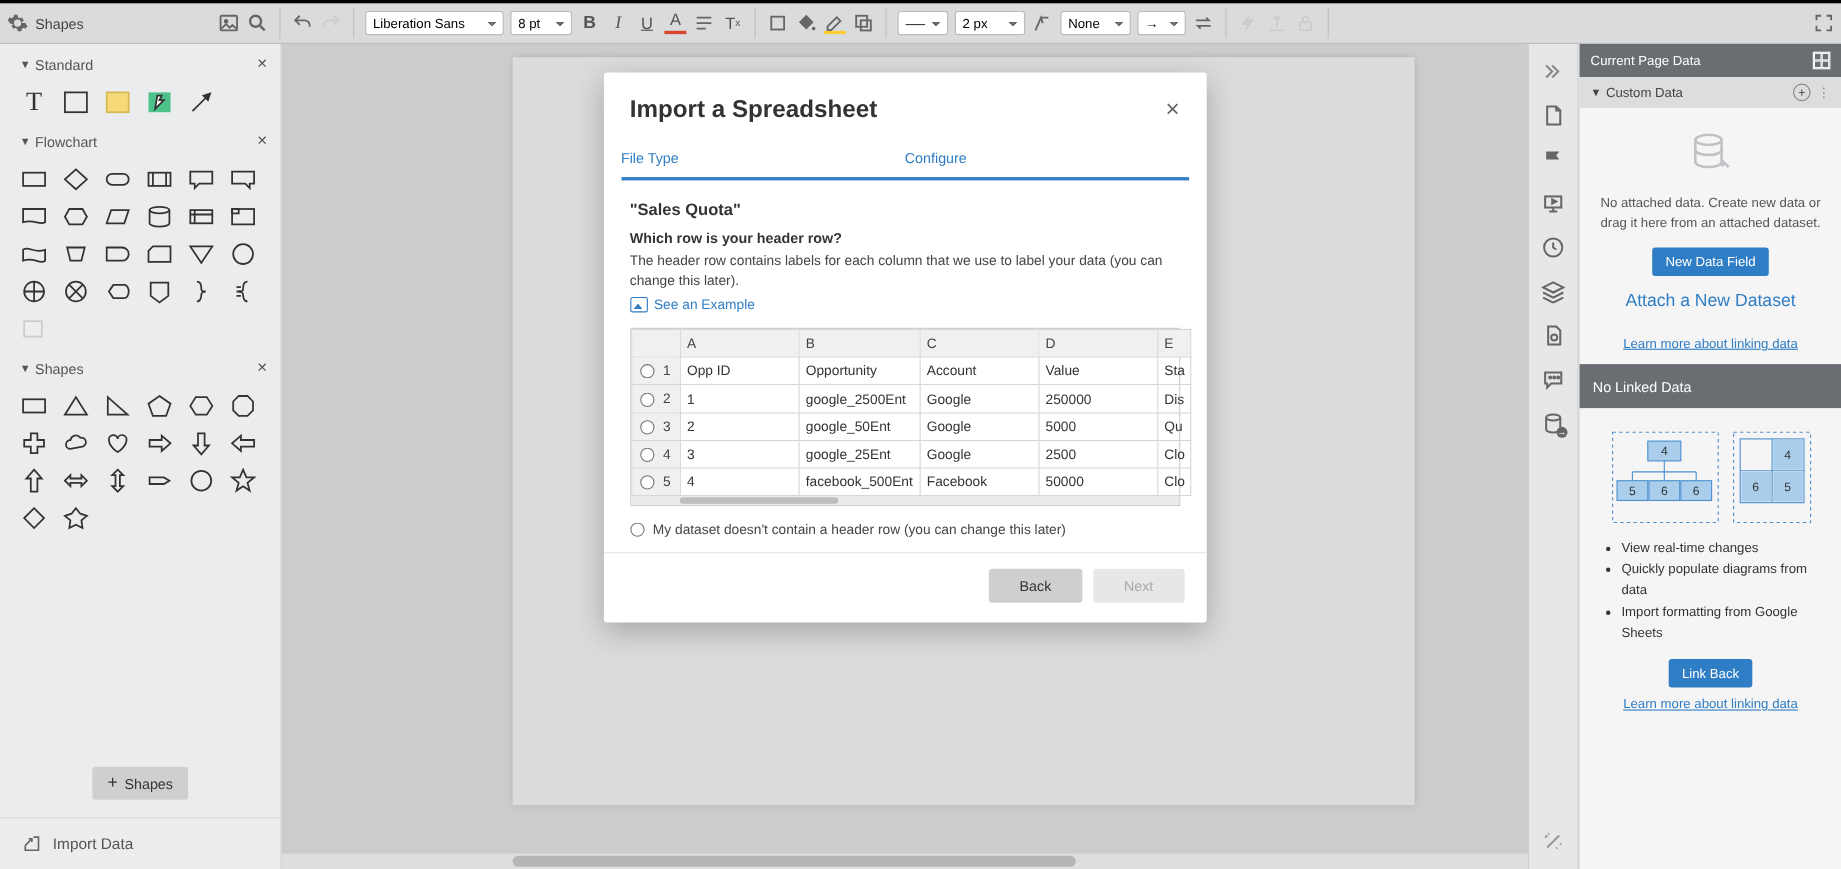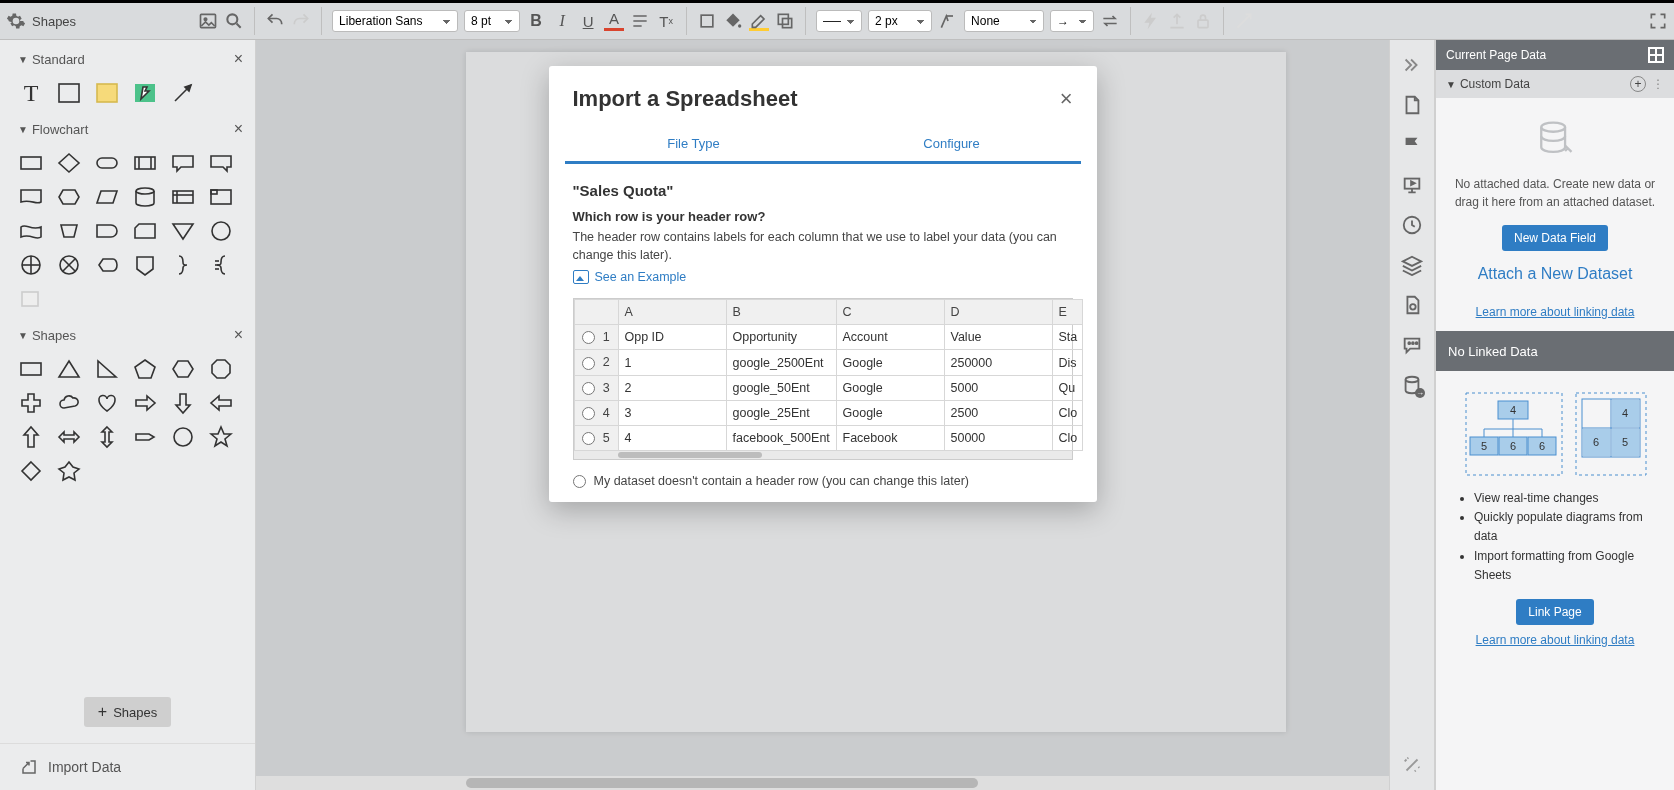--- a/index.html
+++ b/index.html
@@ -66,21 +66,21 @@
 .rp-bullets { text-align: left; font-size: 12px; color: #333; padding: 0 14px 0 28px; line-height: 1.6; }
 .diagram-svg { width: 190px; height: 90px; margin: 4px auto 10px; display:block; }
 
 
 .modal-backdrop { position: absolute; top: 40px; left: 256px; right: 285px; bottom: 0; }
 .modal { position: absolute; background: #fff; border-radius: 3px; box-shadow: 0 8px 28px rgba(0,0,0,.25); width: 548px; left: 50%; top: 26px; transform: translateX(-50%); }
 .modal-hdr { display: flex; align-items: center; padding: 20px 24px 14px; }
 .modal-title { font-size: 22px; font-weight: 700; color: #333; flex: 1; }
 .modal-close { font-size: 22px; color: #666; cursor: pointer; }
 .modal-tabs { display: flex; border-bottom: 3px solid #2f7dc4; margin: 0 16px; }
-.modal-tab { flex: 1; text-align: center; padding: 10px 0; font-size: 13px; color: #2f7dc4; cursor: pointer; }
+.modal-tab { flex: 1; text-align: left; padding: 10px 0; font-size: 13px; color: #2f7dc4; cursor: pointer; }
 .modal-body { padding: 18px 24px 8px; font-size: 13px; color: #333; }
 .modal-body h4 { font-size: 15px; margin-bottom: 10px; }
 .modal-body .sub { font-weight: 700; margin-bottom: 4px; }
 .modal-body .desc { font-size: 12.5px; color: #444; line-height: 1.45; margin-bottom: 6px; }
 .see-example { display: flex; align-items: center; gap: 6px; color: #2f7dc4; font-size: 12.5px; cursor: pointer; margin-bottom: 14px; }
 .see-example .pic { width: 16px; height: 14px; border: 1.5px solid #2f7dc4; border-radius: 2px; position: relative; }
 .see-example .pic::after { content: ""; position: absolute; left: 2px; bottom: 2px; width: 0; height: 0; border-left: 4px solid transparent; border-right: 4px solid transparent; border-bottom: 5px solid #2f7dc4; }
 .sheet-wrap { border: 1px solid #ccc; position: relative; }
 .sheet { width: 100%; border-collapse: collapse; font-size: 12.5px; table-layout: fixed; }
 .sheet th, .sheet td { border: 1px solid #d7d7d7; padding: 5px 6px; text-align: left; white-space: nowrap; overflow: hidden; }
@@ -172,21 +172,21 @@
     </span>
   <span class="tb-sep"></span>
   <select class="tb-select tb-line"><option>———</option></select>
   <select class="tb-select tb-px"><option>2 px</option></select>
   <span class="tb-ico">
       <svg viewBox="0 0 24 24" fill="none" stroke="#666" stroke-width="2">
         <path d="M4 20l6-14 2 6"></path>
         <path d="M10 6l8 0"></path>
       </svg>
     </span>
-  <select class="tb-select" style="width:80px;"><option>None</option></select>
+  <select class="tb-select" style="width:64px;"><option>None</option></select>
   <select class="tb-select" style="width:44px;"><option>→</option></select>
   <span class="tb-ico">
       <svg viewBox="0 0 24 24" fill="none" stroke="#666" stroke-width="2">
         <path d="M4 9h14l-3-3M20 15H6l3 3"></path>
       </svg>
     </span>
   <span class="tb-sep"></span>
   <span class="tb-ico muted">
       <svg viewBox="0 0 24 24" fill="#ccc">
         <path d="M13 2L4 14h6l-2 8 10-14h-6z"></path>
@@ -660,21 +660,21 @@
       <rect x="123" y="40" width="27" height="27" fill="#a9cdea"></rect>
         <text x="136" y="57" font-size="11" fill="#333" text-anchor="middle">6</text>
       <rect x="152" y="40" width="27" height="27" fill="#a9cdea"></rect>
         <text x="165" y="57" font-size="11" fill="#333" text-anchor="middle">5</text>
     </svg>
     <ul class="rp-bullets">
       <li>View real-time changes</li>
       <li>Quickly populate diagrams from data</li>
       <li>Import formatting from Google Sheets</li>
     </ul>
-    <div style="margin-top:14px;"><button class="btn-blue">Link Page</button></div>
+    <div style="margin-top:14px;"><button class="btn-blue">Link Back</button></div>
     <a class="link-blue">Learn more about linking data</a>
   </div>
 </div>
 
 <div class="modal-backdrop">
   <div class="modal">
     <div class="modal-hdr">
       <span class="modal-title">Import a Spreadsheet</span>
       <span class="modal-close">×</span>
     </div>
@@ -755,14 +755,18 @@
         </table>
         <div class="sheet-scroll">
             <div class="sheet-thumb"></div>
           </div>
       </div>
       <label class="no-header">
         <input type="radio" style="">
         <span>My dataset doesn't contain a header row (you can change this later)</span>
       </label>
     </div>
+    <div class="modal-ftr">
+      <button class="btn-back">Back</button>
+      <button class="btn-next" disabled="">Next</button>
+    </div>
   </div>
 </div>
 
 </body></html>

